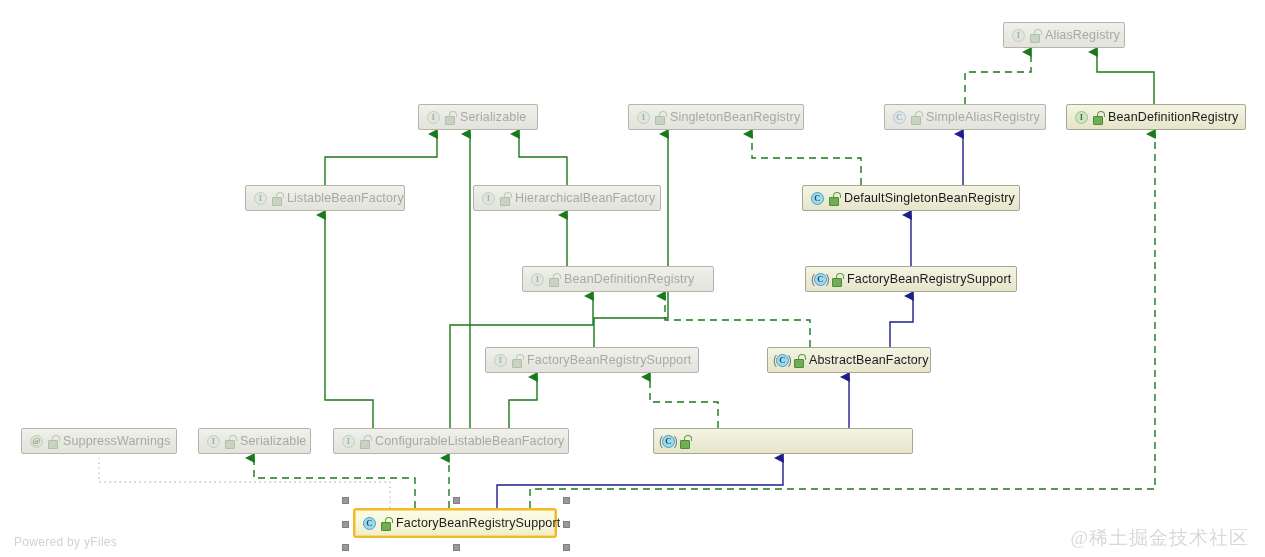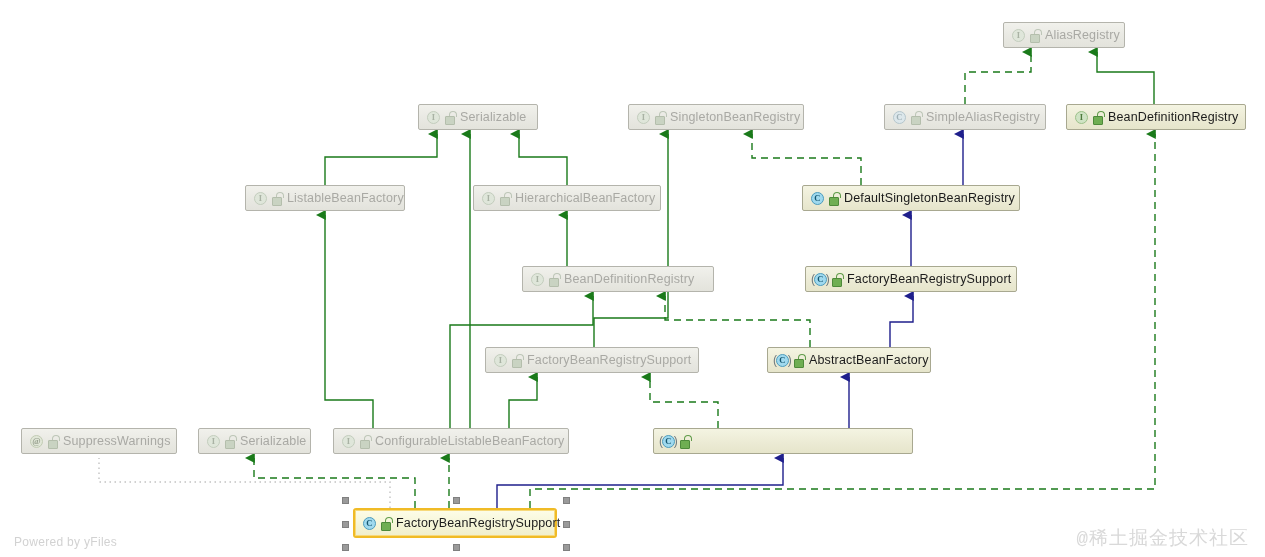--- a/index.html
+++ b/index.html
@@ -164,21 +164,21 @@
     letter-spacing: 0.3px;
     user-select: none;
   }
   .wm-cn {
     position: absolute;
     right: 16px; bottom: 6px;
     font-size: 19px;
     color: #d9d9d9;
     letter-spacing: 1px;
     user-select: none;
-    font-family: Liberation Mono, monospace;
+    font-family: Liberation Serif, serif;
   }
 </style>
 </head>
 <body>
 
 <div id="diagram-canvas">
 
   <svg id="edge-layer" viewBox="0 0 1265 557">
     <defs>
       <marker id="arrow-green" markerWidth="12" markerHeight="12" refX="5.2" refY="9.6" orient="auto" markerUnits="userSpaceOnUse">

